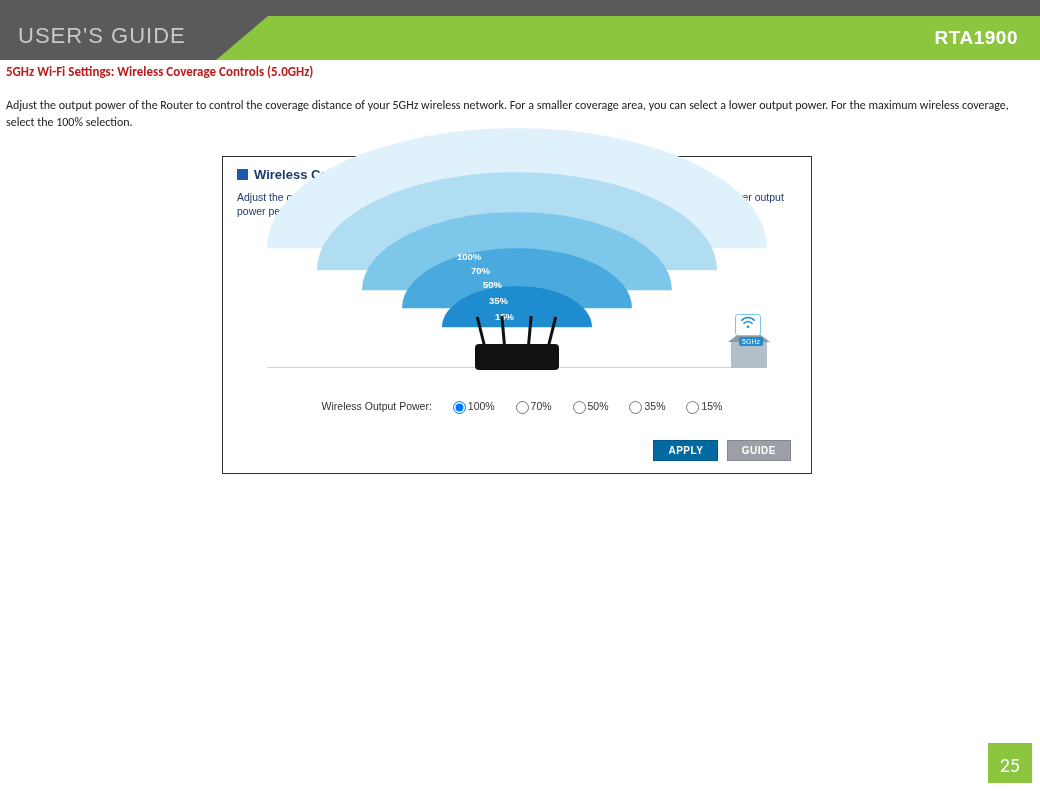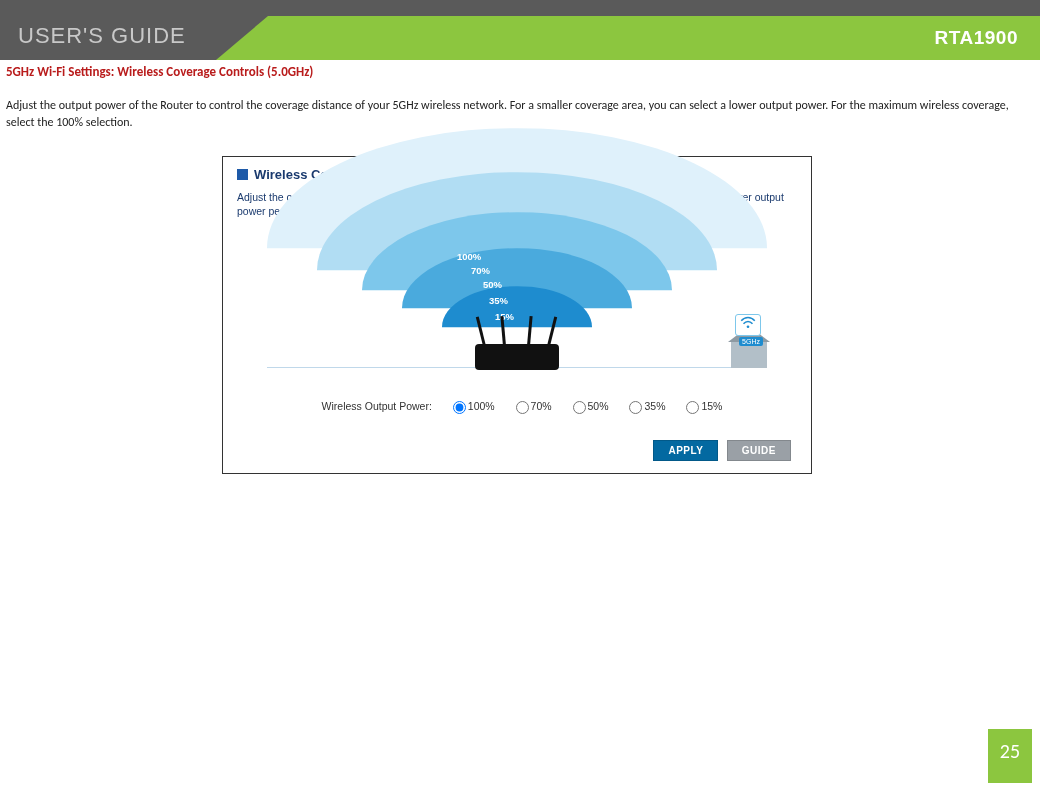--- a/index.html
+++ b/index.html
@@ -239,21 +239,21 @@
     letter-spacing: 0.5px;
     cursor: pointer;
   }
   .btn-apply { background: #0369a1; text-align: center; }
   .btn-reset { background: #9aa0a6; margin-left: 4px; }
   .page-num {
     position: absolute;
     right: 8px;
     bottom: 8px;
     width: 44px;
-    height: 54px;
+    height: 40px;
     background: #8cc63f;
     color: #fff;
     font-size: 20px;
     text-align: center;
     line-height: 44px;
   }
 </style>
 </head>
 <body>
 

